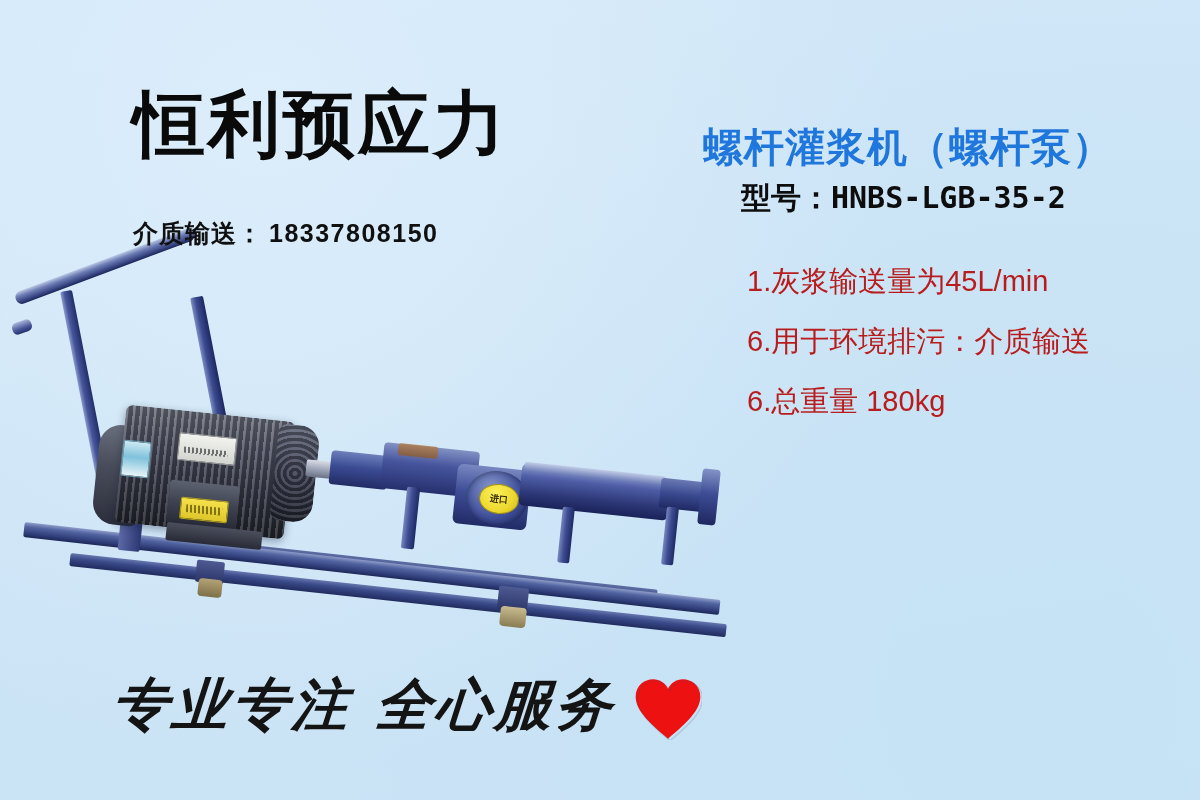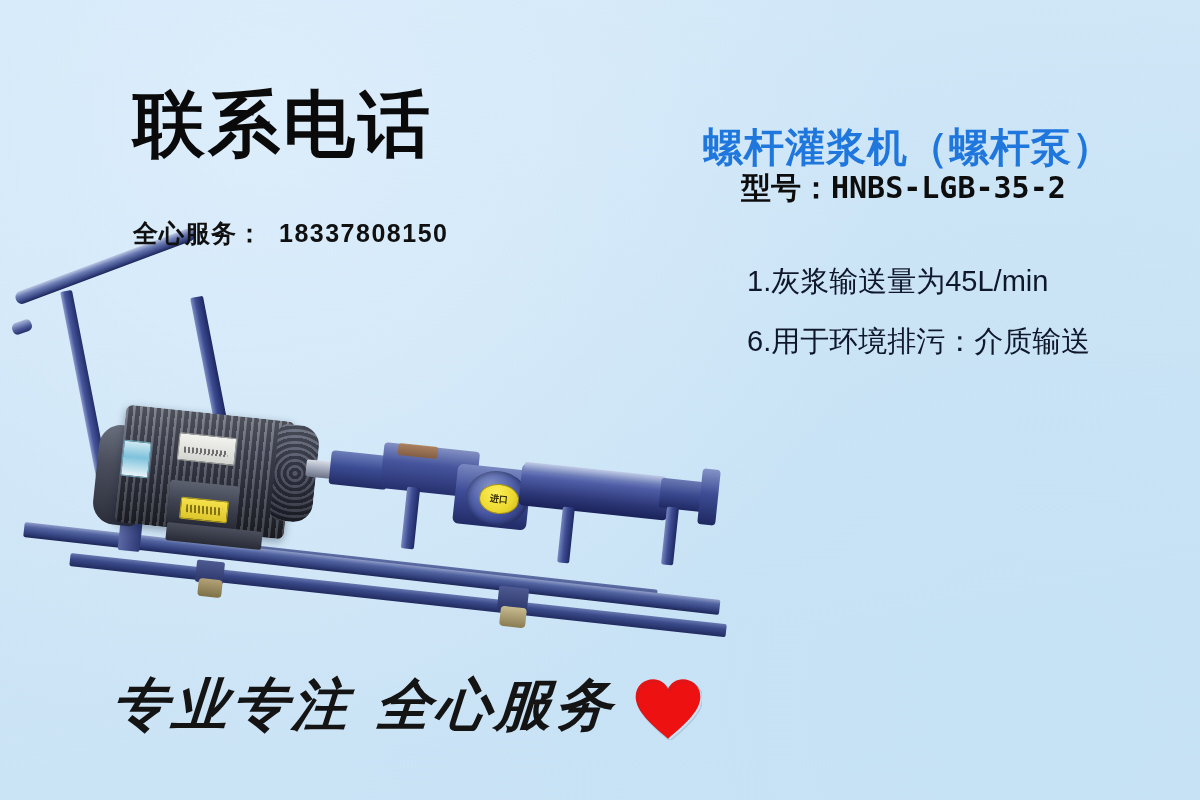--- a/index.html
+++ b/index.html
@@ -43,59 +43,59 @@
     position: absolute;
     left: 133px;
     top: 217px;
     font-size: 25px;
     font-weight: bold;
     color: #101010;
     letter-spacing: 1px;
     white-space: nowrap;
   }
   #contact-line .phone {
-    margin-left: 16px;
+    margin-left: 6px;
     letter-spacing: 1.5px;
   }
 
   
   #product-name {
     position: absolute;
     left: 703px;
     top: 120px;
     font-size: 40px;
     font-weight: bold;
     color: #1f77dd;
     letter-spacing: 1px;
     white-space: nowrap;
     font-family: "DejaVu Serif", "Liberation Serif", serif;
   }
   #model-line {
     position: absolute;
     left: 741px;
-    top: 168px;
+    top: 178px;
     font-size: 30px;
     font-weight: bold;
     color: #0d0d0d;
     white-space: nowrap;
     font-family: "DejaVu Sans Mono", "Liberation Mono", monospace;
   }
   #model-line .model-label {
     font-family: "Liberation Sans", "DejaVu Sans", sans-serif;
   }
 
   #spec-list {
     position: absolute;
     left: 747px;
     top: 251px;
     width: 445px;
   }
   .spec-row {
     font-size: 29px;
-    color: #0f172a;
+    color: #b91c1c;
     line-height: 60px;
     height: 60px;
     white-space: nowrap;
     letter-spacing: 0px;
   }
   .spec-row.cont {
     padding-left: 0px;
   }
 
   
@@ -450,35 +450,36 @@
     <div class="post post-c"></div>
 
     <div class="rail rail-bottom"></div>
 
     <div class="caster caster-mount-1"></div>
     <div class="caster-wheel-1"></div>
     <div class="caster caster-mount-2"></div>
     <div class="caster-wheel-2"></div>
   </div>
 
-  <div id="brand-title">联系电话</div>
+  <div id="brand-title">恒利预应力</div>
 
   <div id="contact-line">
-    <span>全心服务：</span><span class="phone">18337808150</span>
+    <span>介质输送：</span><span class="phone">18337808150</span>
   </div>
 
   <div id="product-name">螺杆灌浆机（螺杆泵）</div>
 
   <div id="model-line">
     <span class="model-label">型号：</span><span>HNBS-LGB-35-2</span>
   </div>
 
   <div id="spec-list">
     <div class="spec-row">1.灰浆输送量为45L/min</div>
     <div class="spec-row">6.用于环境排污：介质输送</div>
+    <div class="spec-row">6.总重量  180kg</div>
   </div>
 
   <div id="slogan">专业专注  全心服务</div>
 
   <svg id="heart-icon" viewBox="0 0 100 92">
     <path d="M50 90 C 18 64, 2 46, 2 28 C 2 11, 15 2, 28 2 C 38 2, 46 8, 50 16 C 54 8, 62 2, 72 2 C 85 2, 98 11, 98 28 C 98 46, 82 64, 50 90 Z" fill="#ee1111" stroke="none"></path>
     <path d="M50 90 C 18 64, 2 46, 2 28 C 2 11, 15 2, 28 2 C 38 2, 46 8, 50 16 C 54 8, 62 2, 72 2 C 85 2, 98 11, 98 28 C 98 46, 82 64, 50 90 Z" fill="none" stroke="rgba(60,80,110,0.18)" stroke-width="2" transform="translate(3,3)"></path>
   </svg>
 
 </div>

